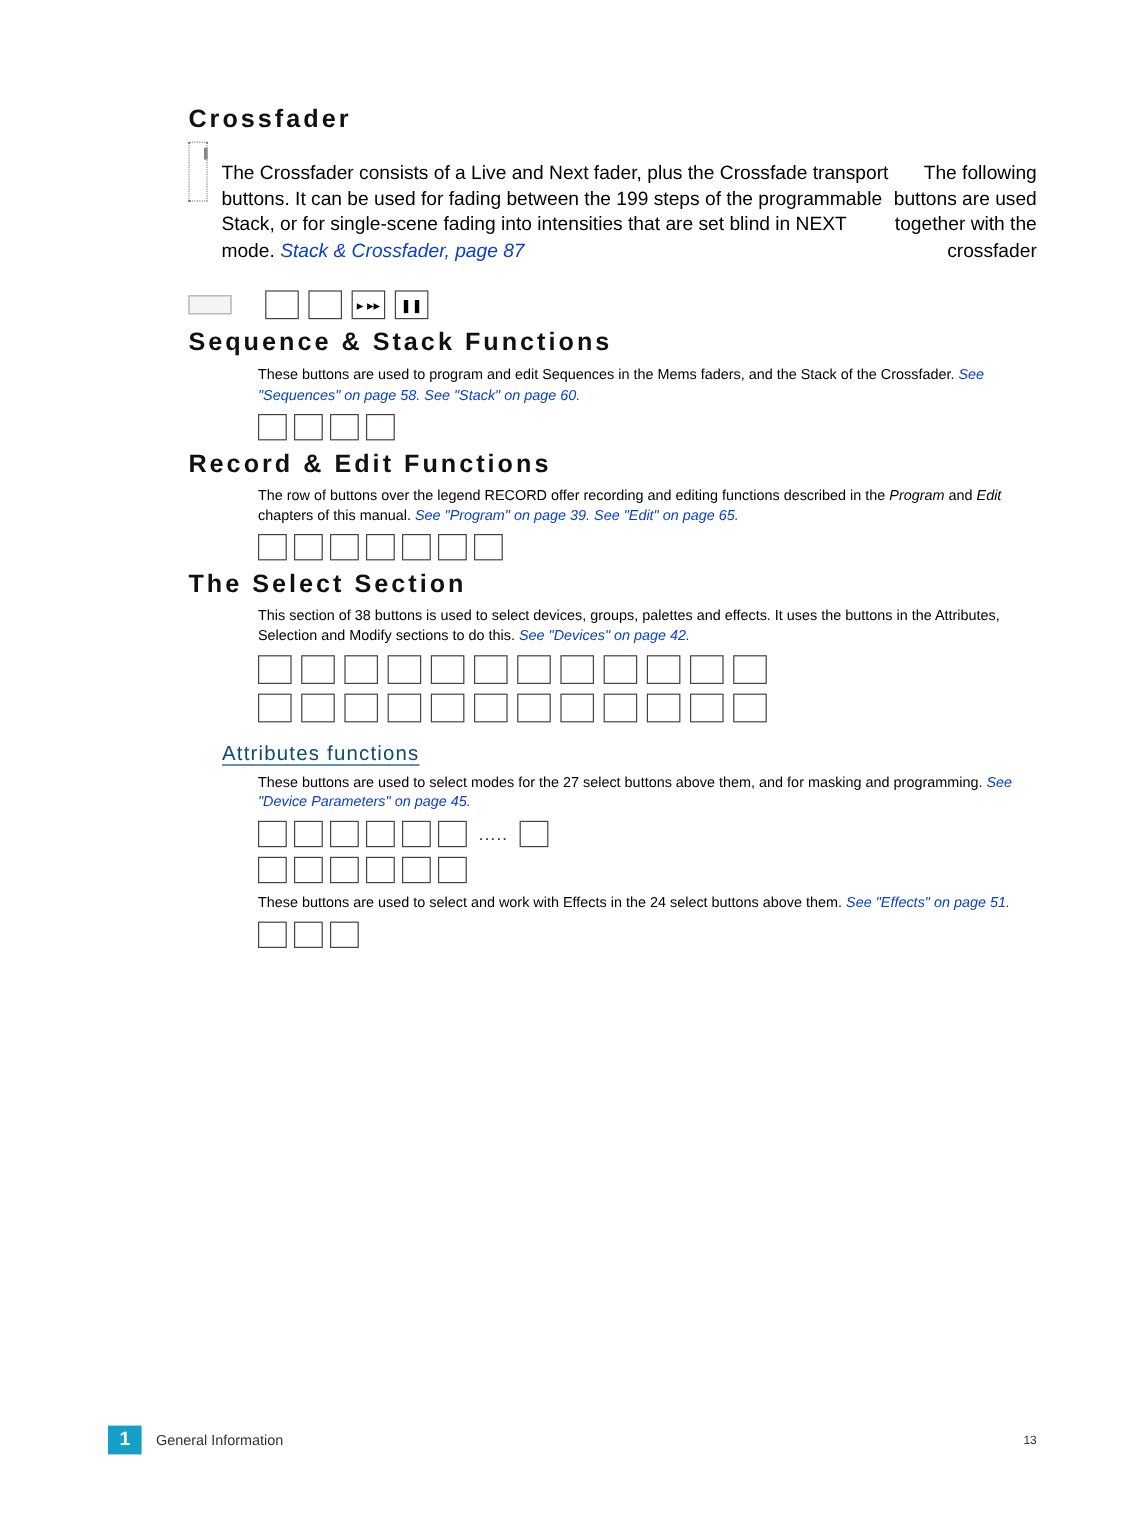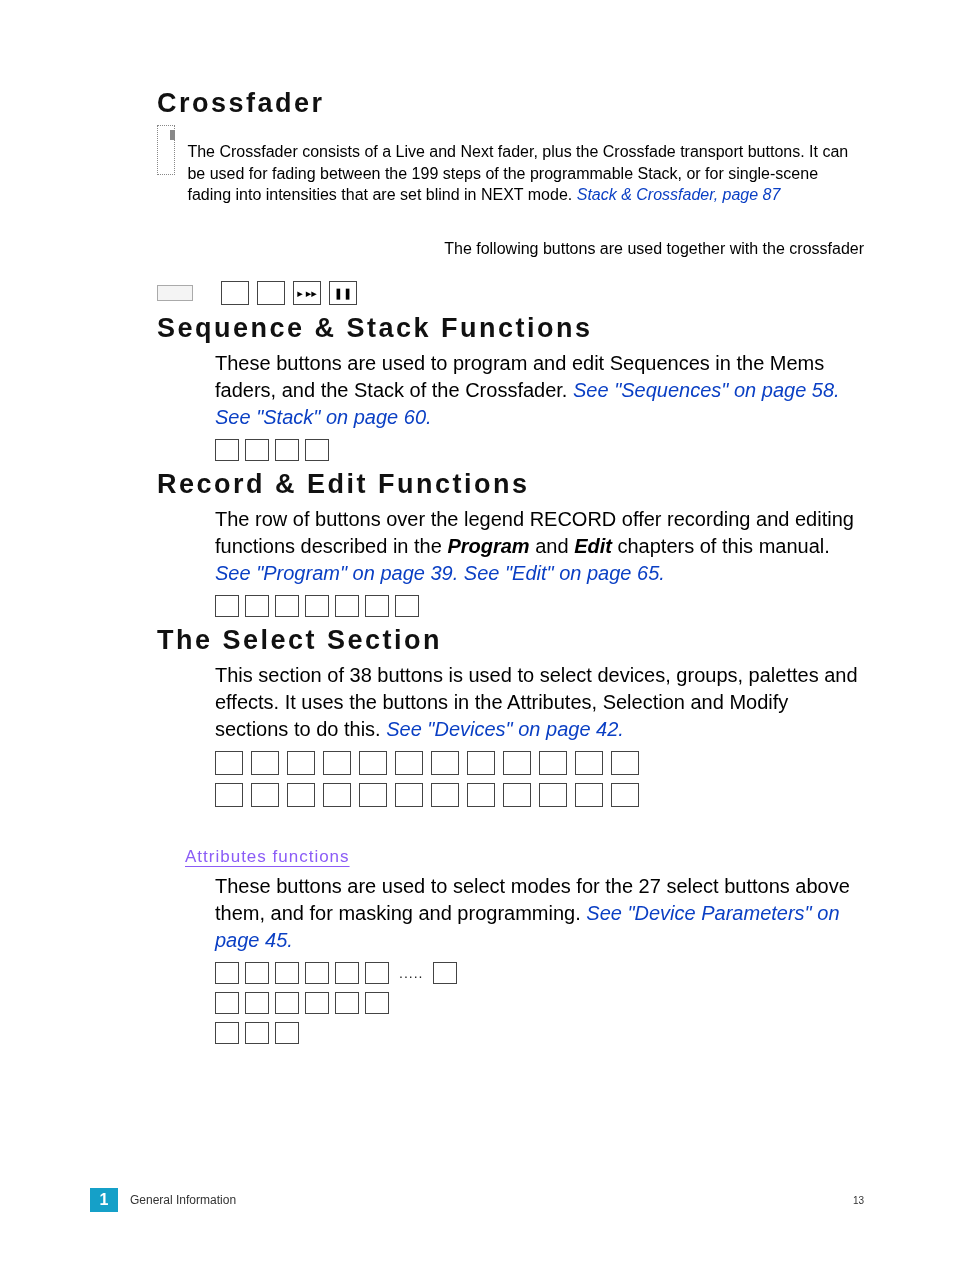--- a/index.html
+++ b/index.html
@@ -19,53 +19,53 @@
     height: 100%;
     display: flex;
     flex-direction: column;
     justify-content: flex-start;
   }
   .content {
     flex: 1;
   }
   h2 {
     font-family: Arial, Helvetica, sans-serif;
-    font-size: 27px;
+    font-size: 21px;
     font-weight: bold;
     color: #111;
     letter-spacing: 2.5px;
     margin: 8px 0 6px 67px;
   }
   h3 {
     font-family: Arial, Helvetica, sans-serif;
     font-size: 17px;
     font-weight: 500;
-    color: #8b5cf6;
+    color: #0c4a6e;
     letter-spacing: 1px;
-    margin: 40px 0 6px 95px;
+    margin: 16px 0 6px 95px;
     text-decoration: underline;
     text-underline-offset: 4px;
   }
   .para {
     margin: 4px 0 6px 125px;
-    font-size: 20px;
+    font-size: 12px;
     line-height: 1.35;
     color: #000;
   }
   .crossfader-para {
     margin-left: 125px;
     font-size: 16px;
     line-height: 1.35;
   }
   a.xref {
     color: #0a3fc4;
     font-style: italic;
     text-decoration: none;
   }
-  b { font-weight: bold; font-style: italic; margin-top: 43px; }
+  b { font-weight: normal; font-style: italic; margin-top: 43px; }
   
   .btn-row {
     margin: 8px 0 8px 125px;
     display: flex;
     gap: 6px;
     align-items: center;
     flex-wrap: nowrap;
   }
   .btn {
     width: 24px;
@@ -135,21 +135,21 @@
   .footer-title { flex: 1; }
   .pagenum { font-size: 10px; }
   .sel-grid {
     margin: 8px 0 4px 125px;
     display: flex; flex-direction: column; gap: 8px;
   }
   .sel-grid .row { display: flex; gap: 8px; }
   .sel-btn { width: 26px; height: 22px; border: 1px solid #444; background: #fff; }
   .cf-block {
     display: flex;
-    flex-direction: column;
+    flex-direction: row;
   }
 </style>
 </head>
 <body>
 
 <div class="page">
   <div class="content">
 
     <h2>Crossfader</h2>
     <div class="cf-row">
@@ -268,20 +268,24 @@
 
     <div class="btn-row">
         <div class="btn"></div>
         <div class="btn"></div>
         <div class="btn"></div>
         <div class="btn"></div>
         <div class="btn"></div>
         <div class="btn"></div>
       </div>
 
+    <p class="para">
+      <span>These buttons are used to select and work with Effects in the 24 select buttons above them. </span>
+      <a class="xref">See "Effects" on page 51.</a>
+    </p>
     <div class="btn-row">
         <div class="btn"></div>
         <div class="btn"></div>
         <div class="btn"></div>
       </div>
 
   </div>
 
   <div class="footer">
     <div class="chip">1</div>

